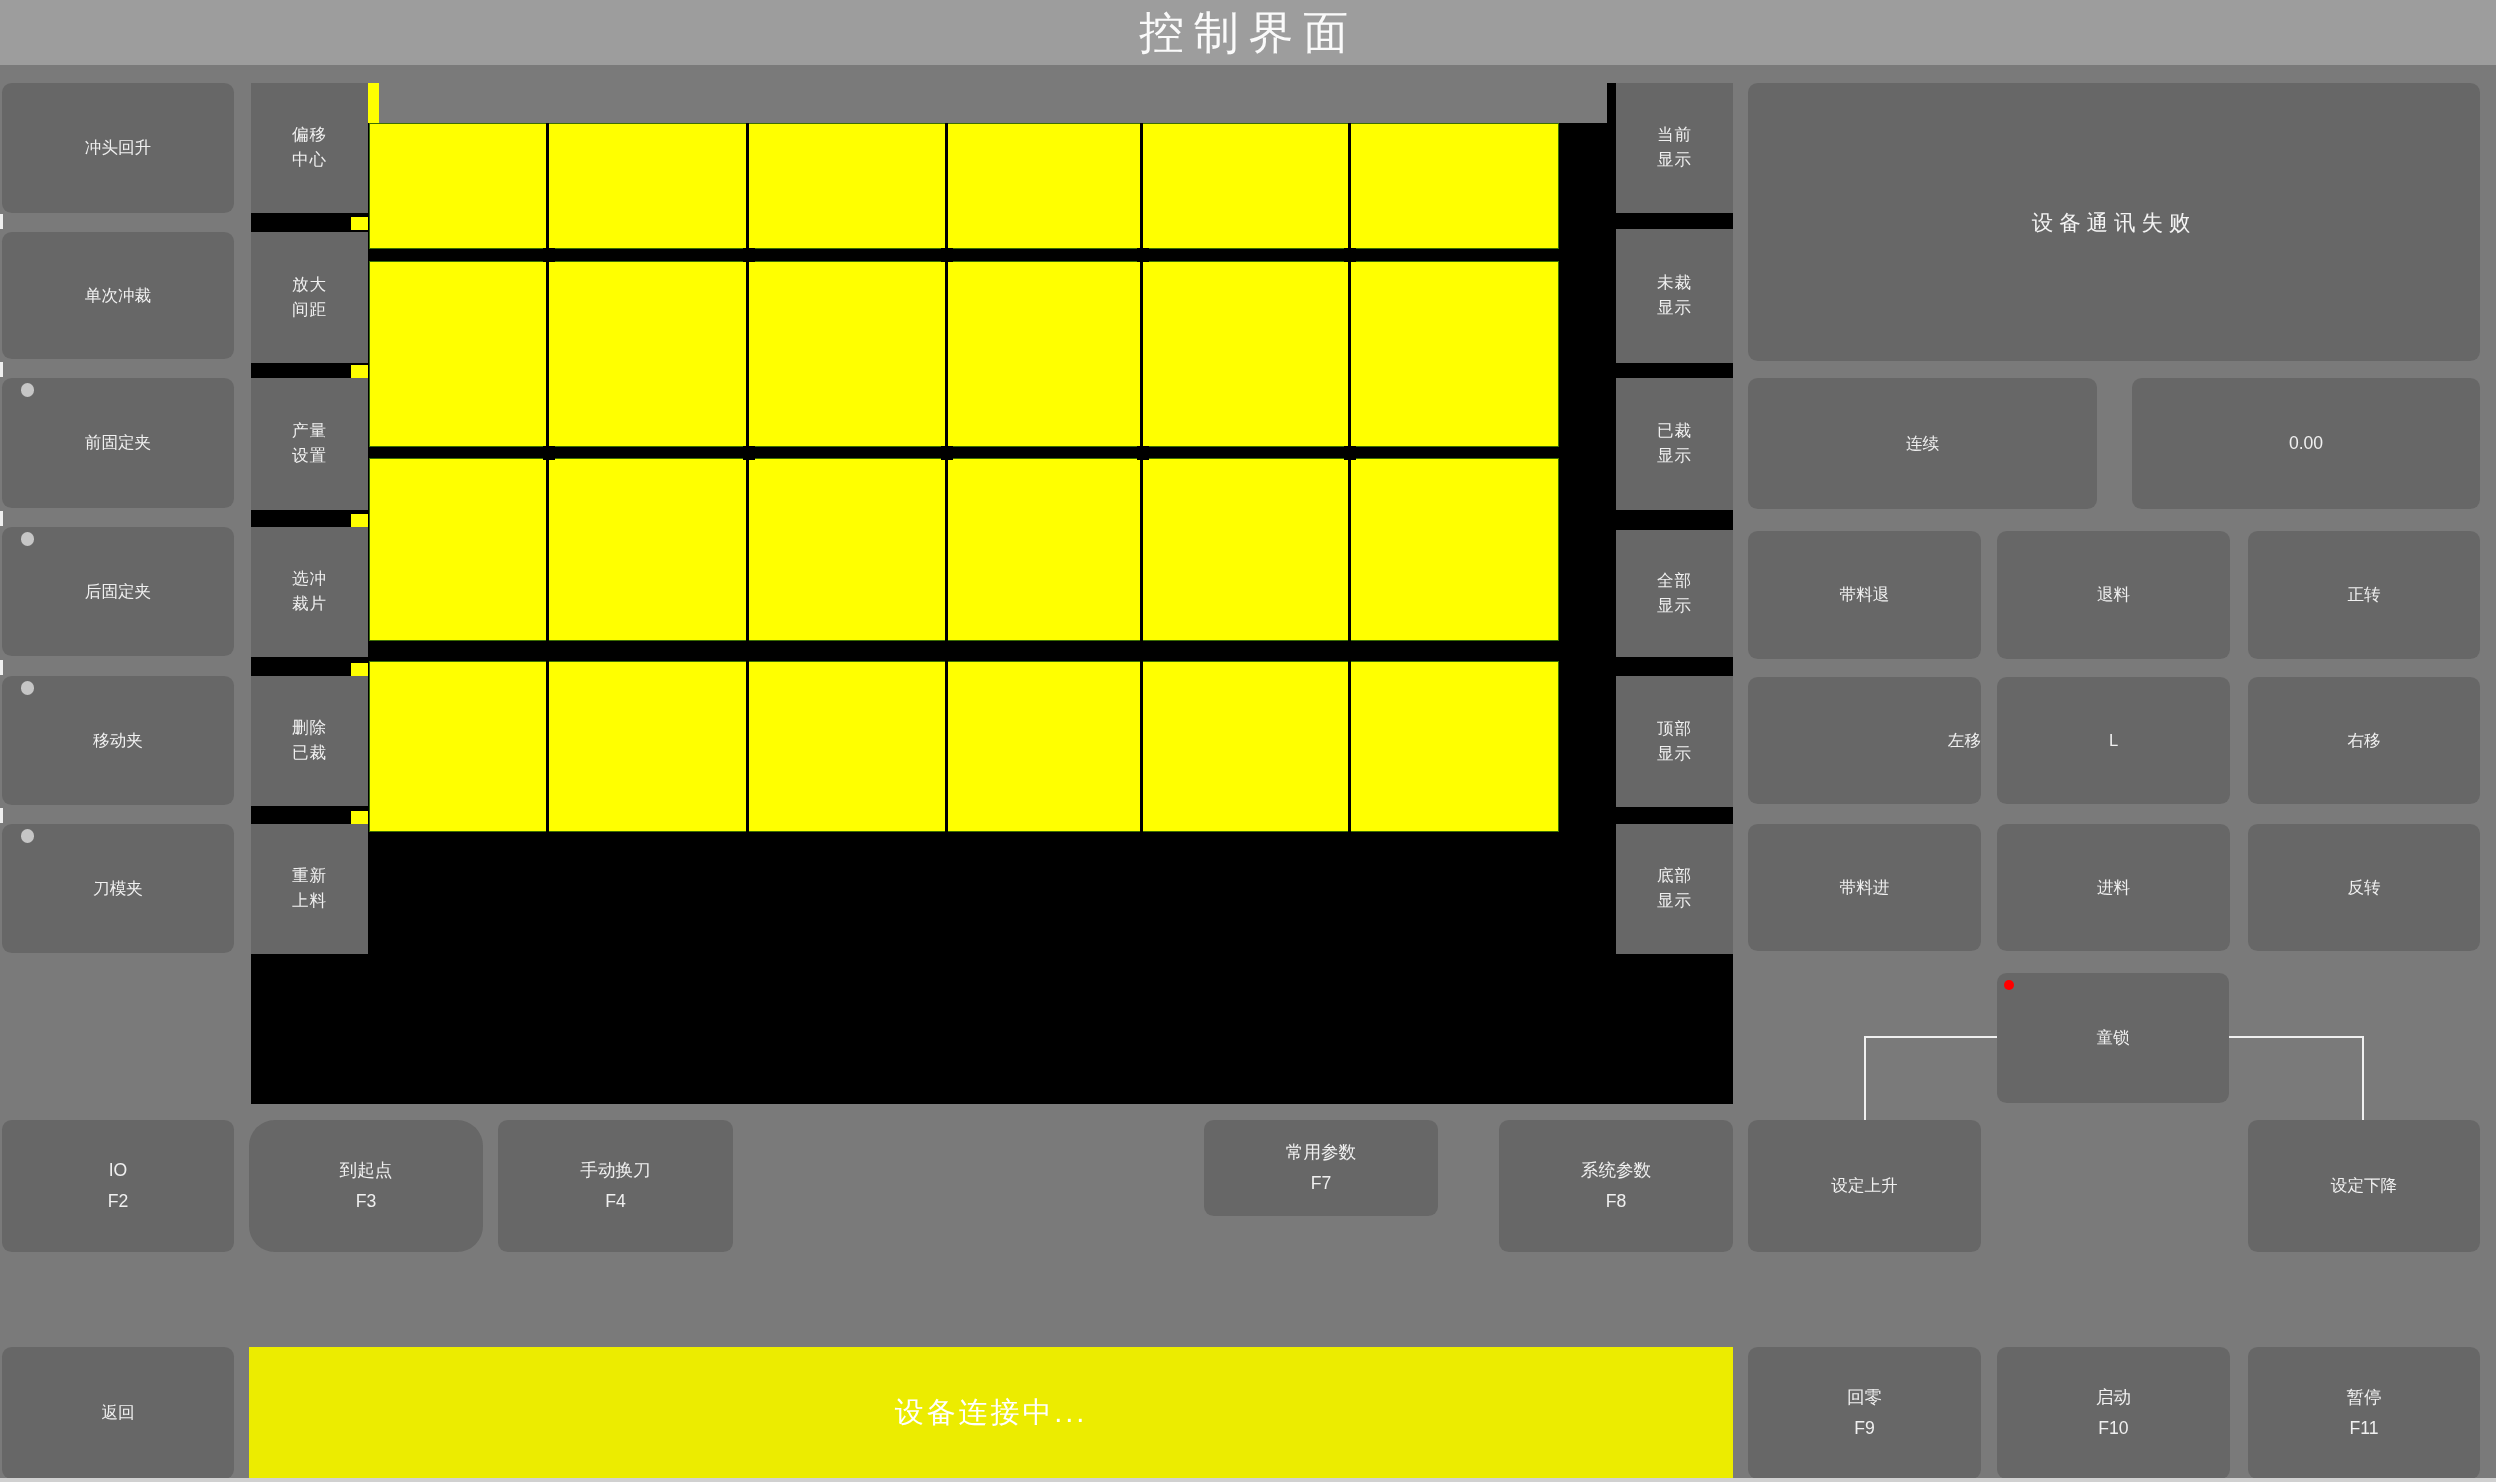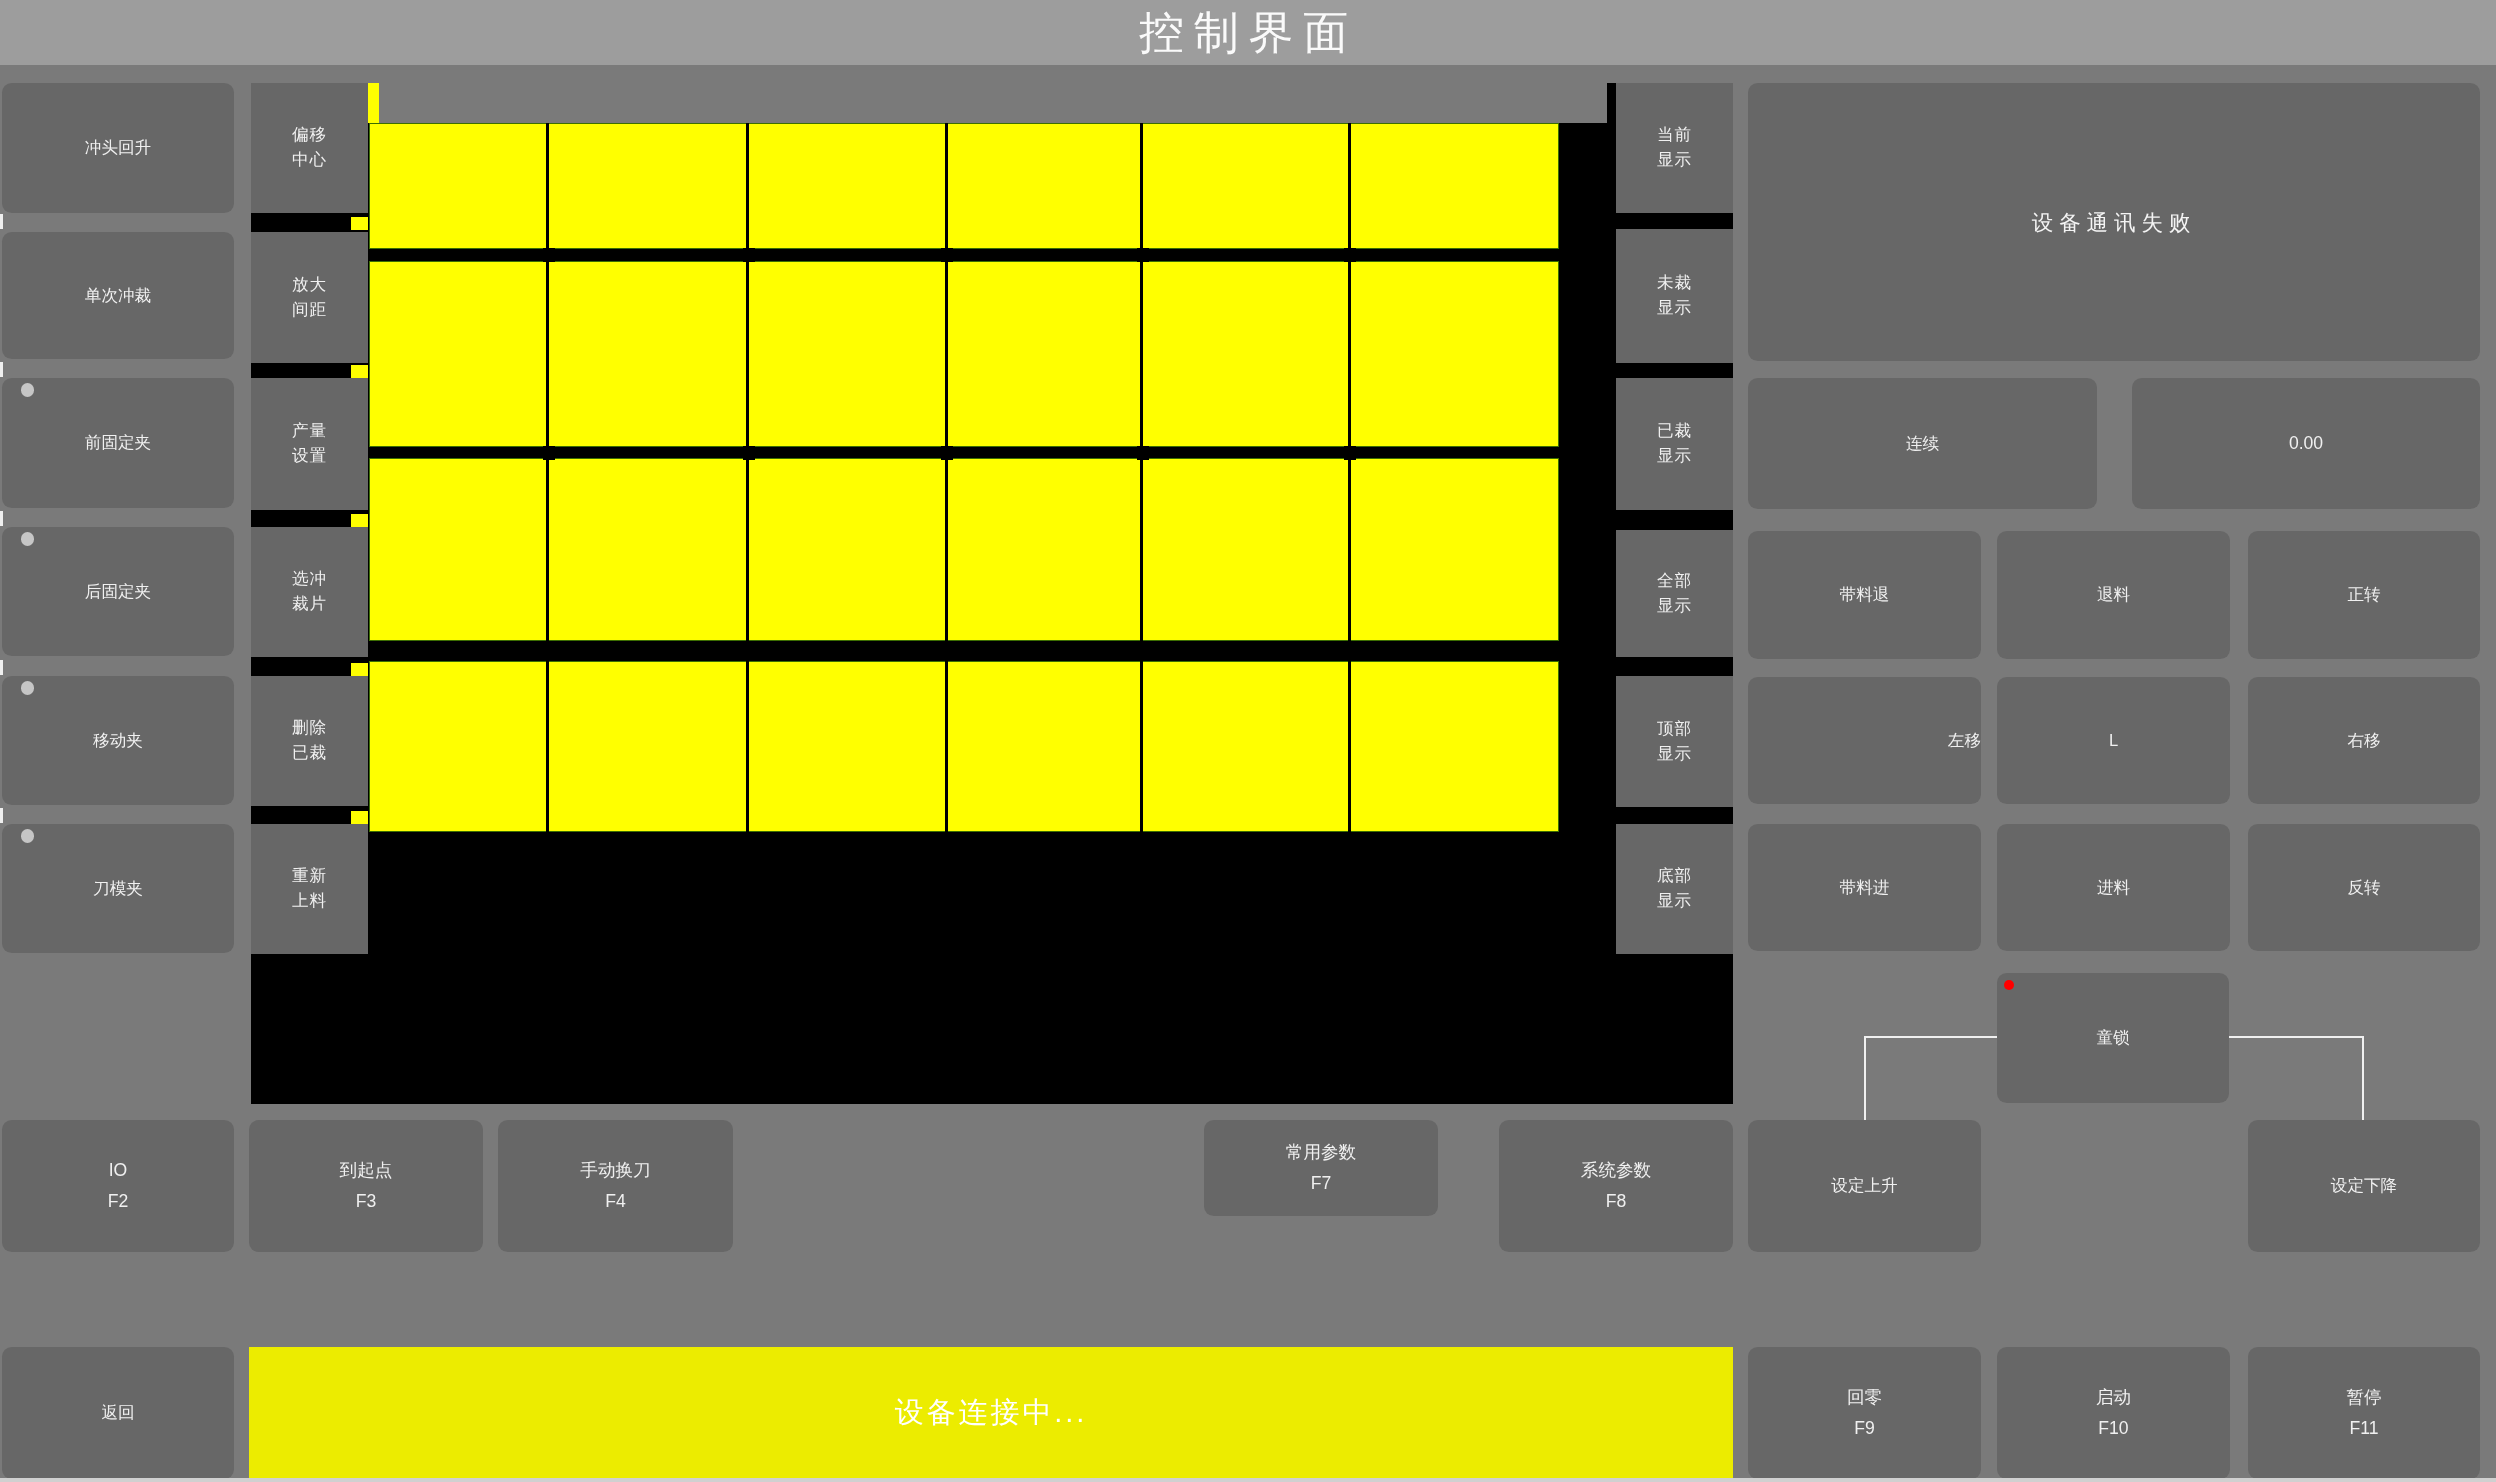--- a/index.html
+++ b/index.html
@@ -220,21 +220,21 @@
     <span>设定上升</span>
   </div>
   <div class="btn" style="left:2248px;top:1120px;width:232px;height:132px;">
     <span>设定下降</span>
   </div>
 
   <div class="btn" style="left:2px;top:1120px;width:232px;height:132px;">
     <span class="fn-label">IO</span>
     <span class="fn-key">F2</span>
   </div>
-  <div class="btn" style="left:249px;top:1120px;width:234px;height:132px;">
+  <div class="btn" style="left:249px;top:1120px;width:234px;height:132px;border-radius:26px;">
     <span class="fn-label">到起点</span>
     <span class="fn-key">F3</span>
   </div>
   <div class="btn" style="left:498px;top:1120px;width:235px;height:132px;align-items:center;">
     <span class="fn-label">手动换刀</span>
     <span class="fn-key">F4</span>
   </div>
   <div class="btn" style="left:1204px;top:1120px;width:234px;height:96px;">
     <span class="fn-label">常用参数</span>
     <span class="fn-key">F7</span>

